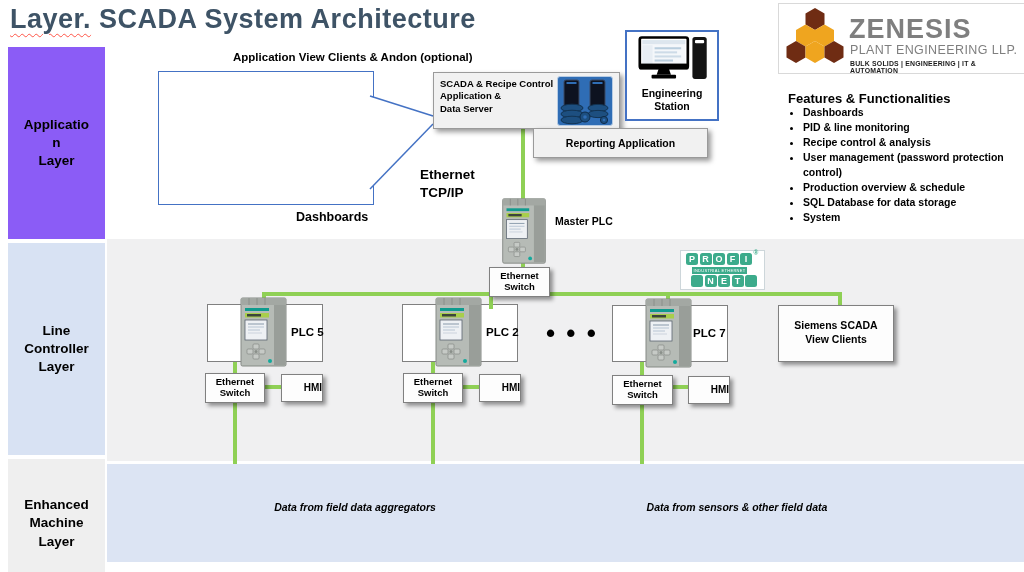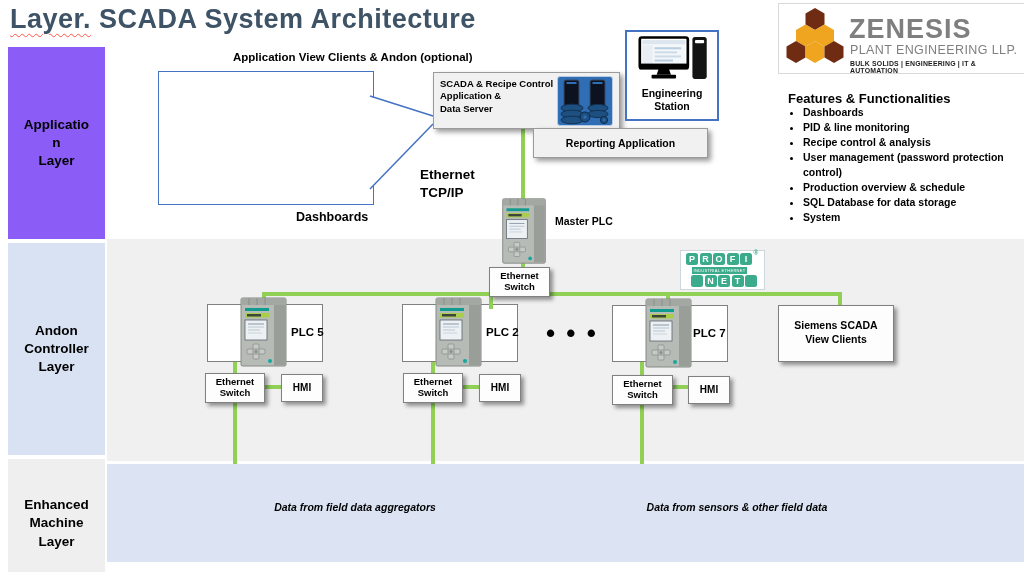--- a/index.html
+++ b/index.html
@@ -55,21 +55,21 @@
   .feat-list li{font-size:10.5px;font-weight:bold;line-height:15px;margin:0;}
 
   
   .g{background:#8fd055;z-index:1;}
   .g3{background:#8fd055;z-index:3;}
 
   .eswitch{width:61px;height:30px;font-size:9.5px;font-weight:bold;text-align:center;line-height:1.2;
            padding-top:2px;white-space:pre-line;}
   .plcbox{width:116px;height:58px;background:#fff;border:1px solid #808080;box-sizing:border-box;z-index:2;}
   .plclabel{font-size:11.5px;font-weight:bold;z-index:5;}
-  .hmibox{width:42px;height:28px;line-height:26px;text-align:center;font-size:10px;font-weight:bold;}
+  .hmibox{width:42px;height:28px;line-height:26px;text-align:right;font-size:10px;font-weight:bold;}
   .dots{left:546px;top:318px;font-size:26px;font-weight:bold;letter-spacing:2px;}
   .siemens-box{left:778px;top:305px;width:116px;height:57px;text-align:center;font-size:10.5px;
                font-weight:bold;line-height:1.3;padding-top:13px;white-space:pre-line;}
 
   
   .profinet{left:680px;top:250px;width:85px;height:40px;background:#fff;border:1px solid #cdd6da;
             box-sizing:border-box;padding:2px 0 0 5px;z-index:2;}
   .pn-row{height:13px;line-height:0;}
   .pn-tile{display:inline-block;width:12px;height:12px;background:#3cab8b;color:#fff;font-weight:bold;
            font-size:9px;line-height:12px;text-align:center;border-radius:2.5px;margin-right:1.5px;vertical-align:top;}
@@ -196,21 +196,21 @@
       <polygon points="49,35 58.5,40.5 58.5,51.5 49,57 39.5,51.5 39.5,40.5" fill="#6f2c13"></polygon>
     </svg>
     <div class="abs logo-sub">PLANT ENGINEERING LLP.</div>
     <div class="abs logo-name">ZENESIS</div>
     <div class="abs logo-tag">BULK SOLIDS | ENGINEERING | IT &amp; AUTOMATION</div>
   </div>
 
   <div class="abs layer-cell lc-app">Applicatio
 n
 Layer</div>
-  <div class="abs layer-cell lc-line">Andon
+  <div class="abs layer-cell lc-line">Line
 Controller
 Layer</div>
   <div class="abs layer-cell lc-enh">Enhanced
 Machine
 Layer</div>
 
   <div class="abs band-line"></div>
   <div class="abs band-enh"></div>
 
   <div class="abs clients-heading">Application View Clients &amp; Andon (optional)</div>

